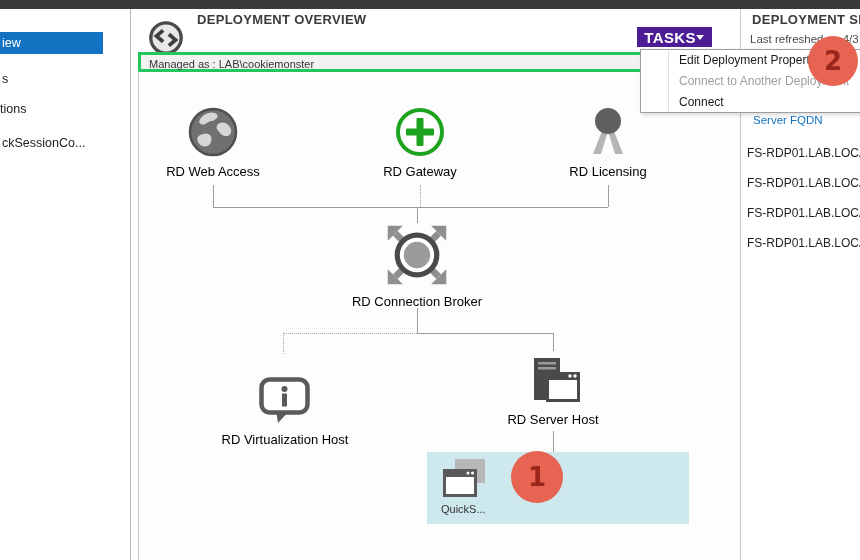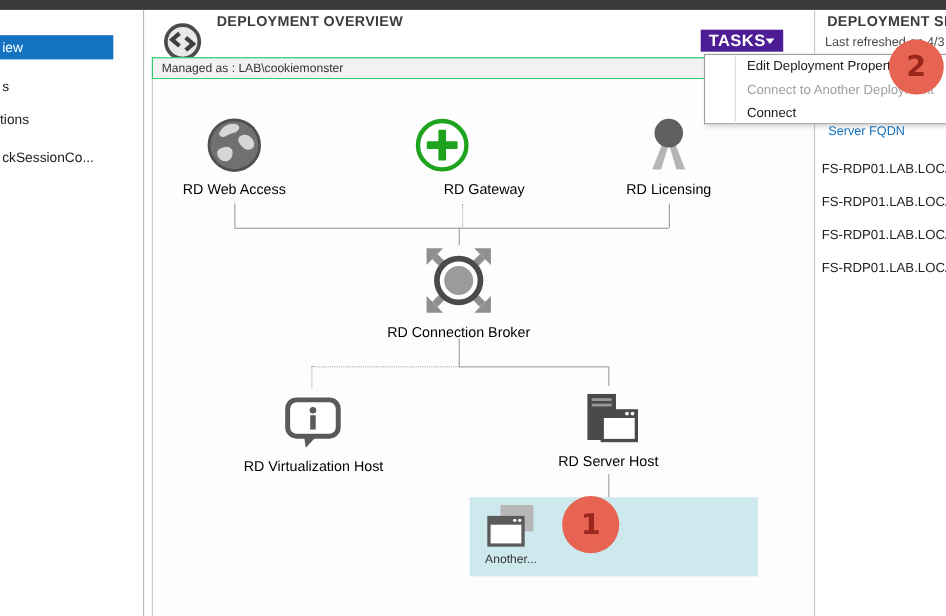--- a/index.html
+++ b/index.html
@@ -18,21 +18,21 @@
   
   .rds-badge{position:absolute;left:147px;top:19px;width:38px;height:38px;}
   .ov-title{position:absolute;left:197px;top:12px;font-size:13px;font-weight:bold;color:#3b3b3b;letter-spacing:.3px;white-space:nowrap;}
   .ov-sub{position:absolute;left:197px;top:33px;font-size:11.5px;color:#4a4a4a;white-space:nowrap;}
   .tasks-btn{position:absolute;left:637px;top:27px;width:75px;height:20px;background:#4c1d95;color:#fff;
     font-size:15px;font-weight:bold;letter-spacing:.4px;display:flex;align-items:center;justify-content:flex-end;
     padding:0 8px;box-sizing:border-box;cursor:pointer;}
   .tasks-caret{width:0;height:0;border-left:4.5px solid transparent;border-right:4.5px solid transparent;border-top:5px solid #fff;}
 
   .managed-strip{position:absolute;left:138px;top:52px;width:602px;height:20px;background:#f2f2f2;
-    border:1px solid #22c55e;box-sizing:border-box;font-size:11px;color:#333;line-height:18px;padding-left:8px;}
+    border:3px solid #22c55e;box-sizing:border-box;font-size:11px;color:#333;line-height:18px;padding-left:8px;}
   .canvas{position:absolute;left:138px;top:72px;width:602px;height:488px;background:#fdfdfd;border-left:1px solid #c8c8c8;box-sizing:border-box;}
 
   
   .node{position:absolute;text-align:center;cursor:pointer;}
   .node .icon-area{display:flex;align-items:flex-end;justify-content:center;height:58px;}
   .node .nlabel{margin-top:6px;font-size:13px;color:#000000;white-space:nowrap;}
 
   
   .h-solid{position:absolute;height:0;border-top:1px solid #9b9b9b;}
   .h-dot{position:absolute;height:0;border-top:1px dotted #a8a8a8;}
@@ -122,21 +122,21 @@
       <svg width="52" height="52" viewBox="0 0 52 52">
         <circle cx="26" cy="26" r="23" fill="#707070" stroke="#4f4f4f" stroke-width="2.5"></circle>
         <path fill="#d6d6d6" d="M12 16 C14 9 22 5 28 7 C33 9 30 14 25 15 C19 16 16 22 12 16 Z"></path>
         <path fill="#d6d6d6" d="M31 18 C36 14 43 18 44 24 C45 30 38 32 34 28 C30 24 28 21 31 18 Z"></path>
         <path fill="#d6d6d6" d="M16 28 C22 26 26 30 24 36 C22 42 14 42 11 36 C9 31 12 29 16 28 Z"></path>
       </svg>
     </div>
     <div class="nlabel">RD Web Access</div>
   </div>
 
-  <div class="node" style="left:327px;top:100px;width:150px;text-align:right;">
+  <div class="node" style="left:345px;top:100px;width:150px;">
     <div class="icon-area">
       <svg width="52" height="52" viewBox="0 0 52 52">
         <circle cx="26" cy="26" r="22" fill="#ffffff" stroke="#1ea31e" stroke-width="4"></circle>
         <rect x="12" y="22.5" width="28" height="7" rx="1" fill="#1ea31e"></rect>
         <rect x="22.5" y="12" width="7" height="28" rx="1" fill="#1ea31e"></rect>
       </svg>
     </div>
     <div class="nlabel">RD Gateway</div>
   </div>
 
@@ -166,21 +166,21 @@
           <polygon points="4,66 20,66 4,50"></polygon>
             <polygon points="66,66 50,66 66,50"></polygon>
         </g>
         <circle cx="35" cy="35" r="21" fill="#ffffff" stroke="#4a4a4a" stroke-width="5.5"></circle>
         <circle cx="35" cy="35" r="14" fill="#9b9b9b"></circle>
       </svg>
     </div>
     <div class="nlabel">RD Connection Broker</div>
   </div>
 
-  <div class="node" style="left:190px;top:354px;width:190px;">
+  <div class="node" style="left:190px;top:370px;width:190px;">
     <div class="icon-area" style="height:56px;">
       <svg width="54" height="50" viewBox="0 0 54 50">
         <polygon points="18,34 32,34 20,47" fill="#5a5a5a"></polygon>
         <rect x="3.5" y="3.5" width="46" height="33" rx="8" fill="#ffffff" stroke="#5a5a5a" stroke-width="4.5"></rect>
         <circle cx="26.5" cy="13" r="3" fill="#5a5a5a"></circle>
         <rect x="24" y="17.5" width="5" height="13" fill="#5a5a5a"></rect>
       </svg>
     </div>
     <div class="nlabel">RD Virtualization Host</div>
   </div>
@@ -201,21 +201,21 @@
   </div>
 
   <div class="collection-box">
     <svg width="46" height="42" viewBox="0 0 46 42">
       <rect x="14" y="0" width="30" height="24" fill="#b7b7b7"></rect>
       <rect x="2" y="10" width="34" height="28" fill="#5a5a5a"></rect>
       <rect x="5" y="18" width="28" height="17" fill="#ffffff"></rect>
       <circle cx="27" cy="14" r="1.5" fill="#ffffff"></circle>
       <circle cx="31.5" cy="14" r="1.5" fill="#ffffff"></circle>
     </svg>
-    <div class="clabel">Another...</div>
+    <div class="clabel">QuickS...</div>
   </div>
 
   <div class="badge badge1">
     <span>1</span>
   </div>
   <div class="badge badge2">
     <span>2</span>
   </div>
 
   <div class="sv-title">DEPLOYMENT SERVERS</div>

